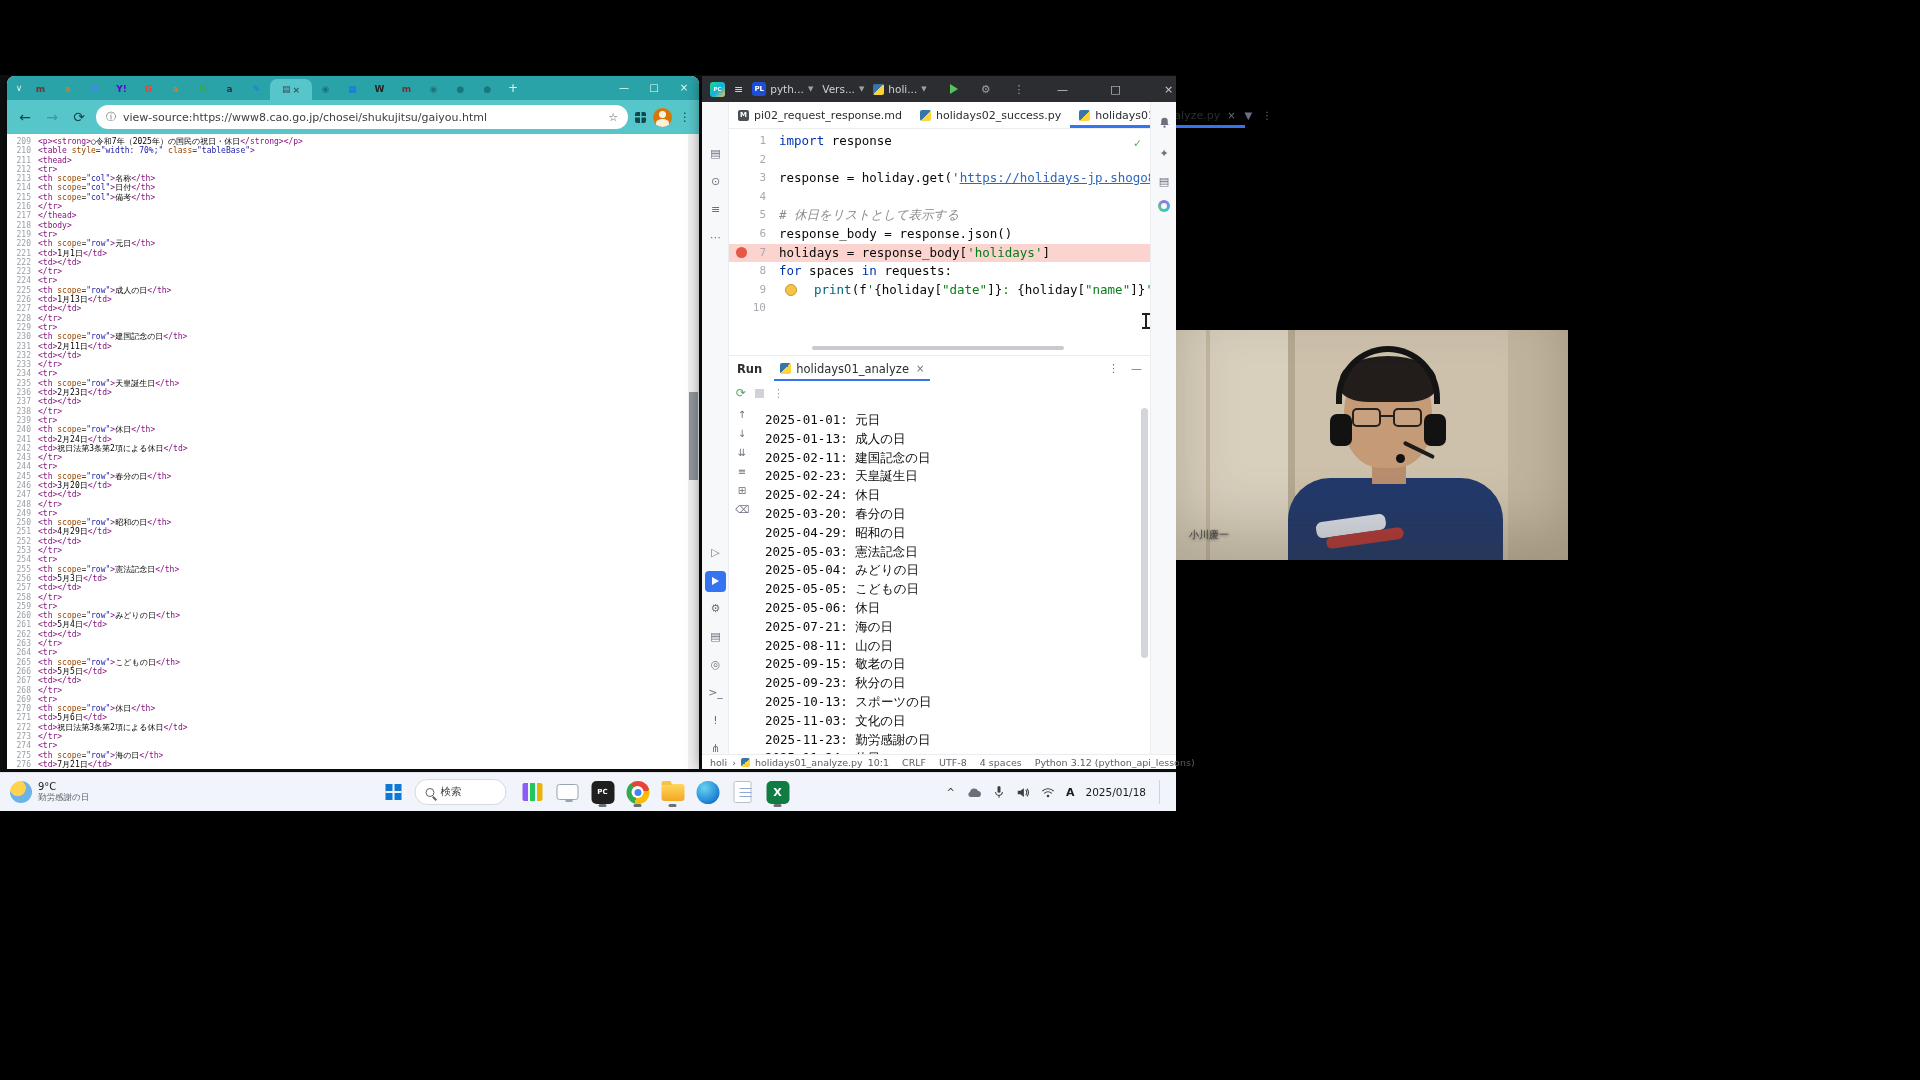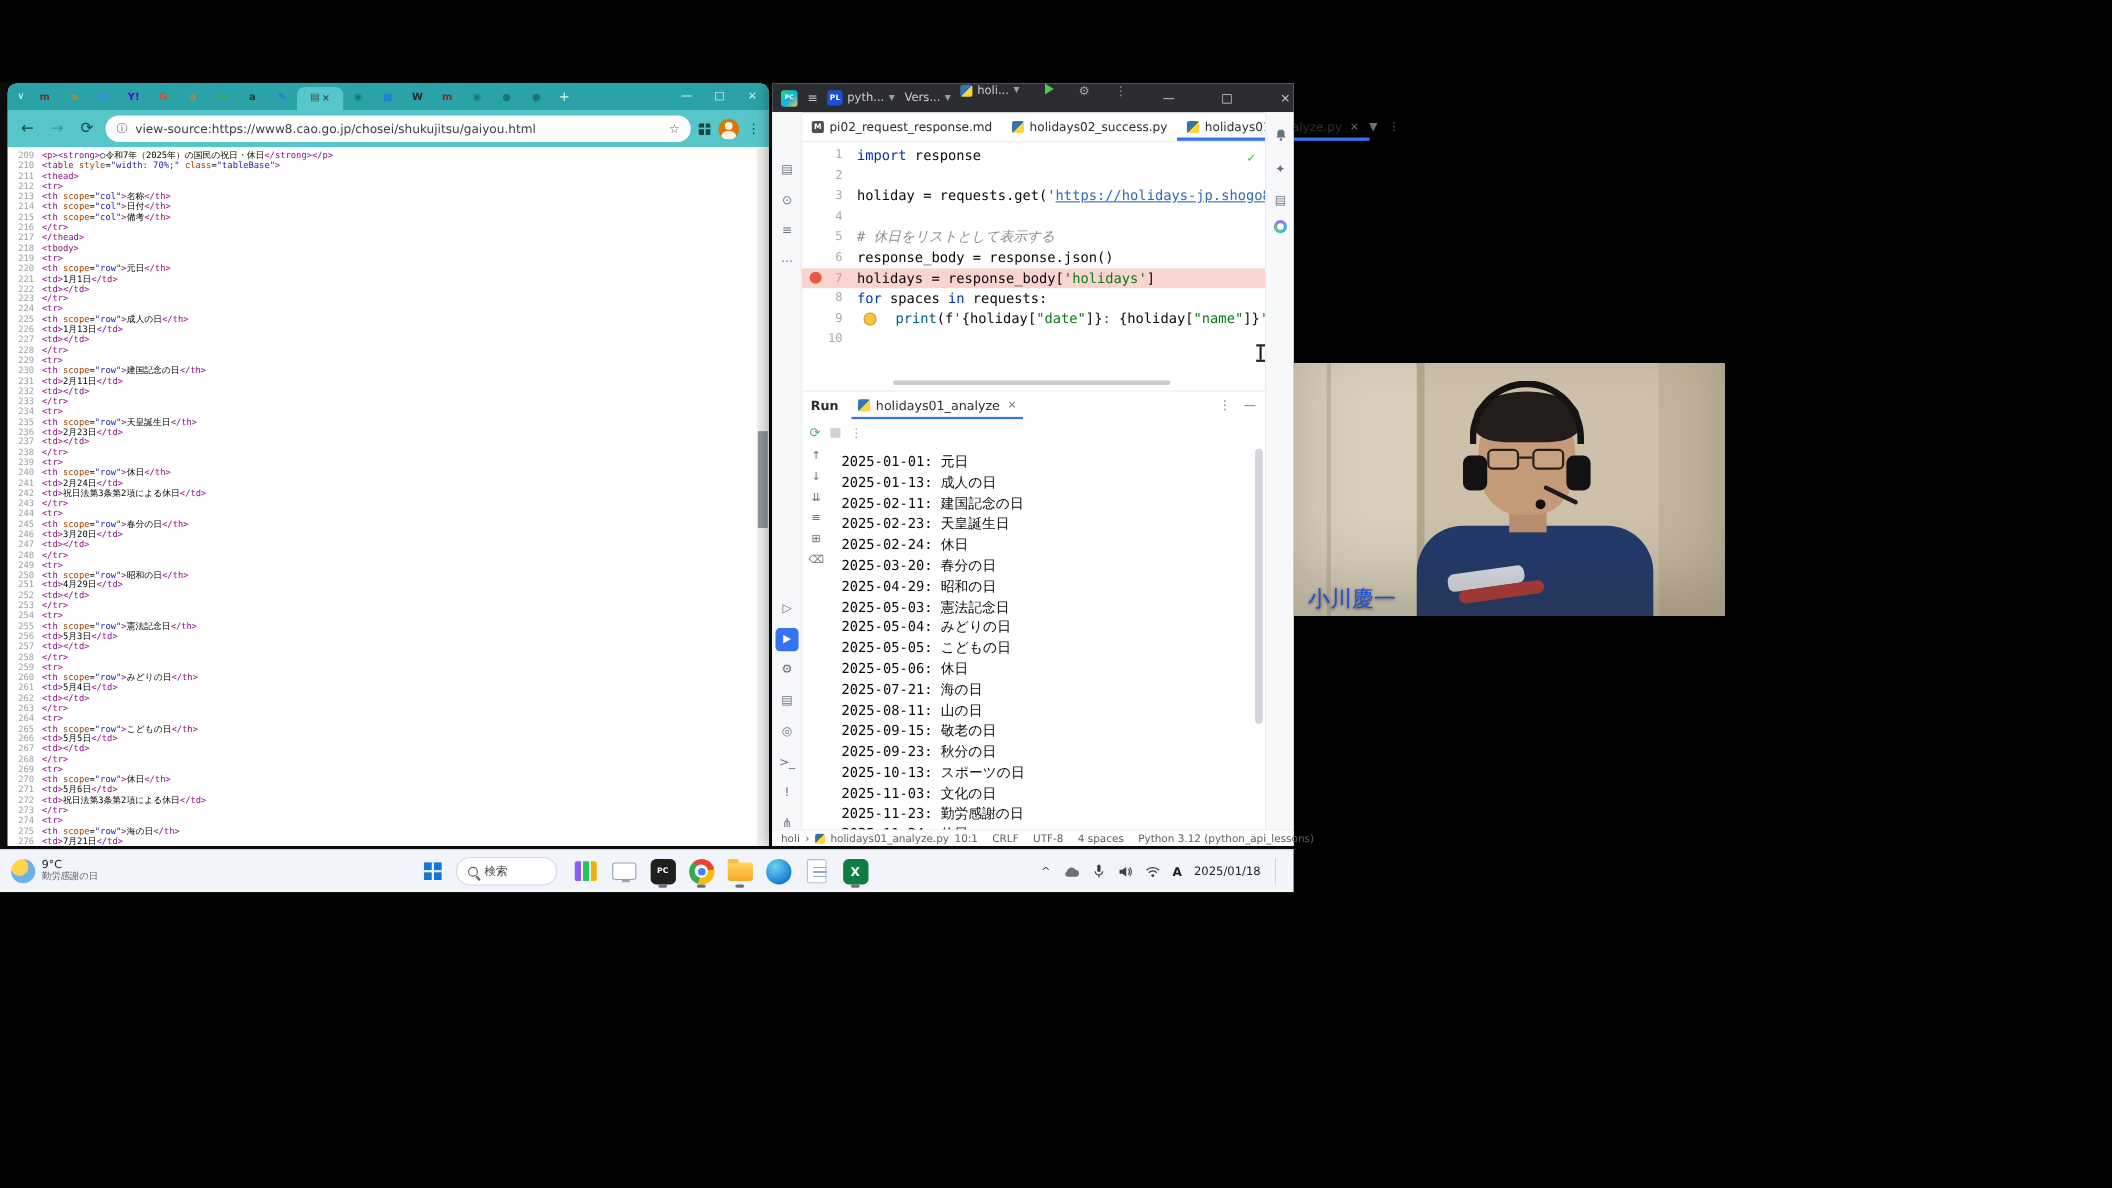--- a/index.html
+++ b/index.html
@@ -45,21 +45,21 @@
   .br-thumb{position:absolute;right:1px;top:258px;width:9px;height:88px;background:#8f959b}
 
   
   .pycharm{position:absolute;left:702px;top:1px;width:474px;height:693px;background:#fff;box-shadow:0 0 14px rgba(0,0,0,.55);display:flex;flex-direction:column}
   .pc-title{height:26px;background:#2b2d30;display:flex;align-items:center;padding-left:8px;gap:9px;color:#ced0d6;font-size:10.5px;flex:none}
   .pc-logo{width:15px;height:15px;border-radius:3px;background:linear-gradient(135deg,#21d789,#0fb2e2 55%,#f2c94c);display:flex;align-items:center;justify-content:center;font-size:5.5px;font-weight:bold;color:#fff;flex:none}
   .burger{font-size:11px;color:#ced0d6}
   .pc-widget{display:flex;align-items:center;gap:4px}
   .pc-badge{width:14px;height:14px;border-radius:3px;background:#1d4ed8;color:#fff;font-size:7px;font-weight:bold;display:flex;align-items:center;justify-content:center}
   .chev{font-size:7px;color:#9da0a8}
-  .pc-right{margin-left:auto;display:flex;align-items:flex-start;gap:23px}
+  .pc-right{margin-left:auto;display:flex;align-items:center;gap:23px}
   .py-ico{width:11px;height:11px;background:linear-gradient(135deg,#3775a9 50%,#ffd43b 50%);border-radius:2px;flex:none}
   .playtri{width:0;height:0;border-left:8px solid #57c45a;border-top:5px solid transparent;border-bottom:5px solid transparent}
   .gear{color:#9da0a8;font-size:11px}
   .kebab{color:#9da0a8;font-size:11px}
   .pc-wc{width:30px;height:26px;display:flex;align-items:center;justify-content:center;color:#ced0d6;font-size:11px}
   .pc-main{flex:1;display:flex;min-height:0}
   .lstrip{width:27px;background:#f7f8fa;border-right:1px solid #ebecf0;position:relative;flex:none}
   .rstrip{width:26px;background:#f7f8fa;border-left:1px solid #ebecf0;position:relative;flex:none}
   .lsico{position:absolute;left:0;width:27px;height:20px;text-align:center;color:#6c707e;font-size:11px;line-height:20px}
   .lsico.active{left:3px;width:21px;height:21px;background:#3574f0;border-radius:4px;line-height:21px}
@@ -158,21 +158,21 @@
   .earcupL{position:absolute;left:154px;top:84px;width:22px;height:32px;background:#121212;border-radius:7px}
   .earcupR{position:absolute;left:248px;top:84px;width:22px;height:32px;background:#121212;border-radius:7px}
   .headband{position:absolute;left:160px;top:16px;width:104px;height:58px;border:6px solid #141414;border-bottom:none;border-radius:60px 60px 0 0}
   .glasses{position:absolute;left:176px;top:78px;width:72px;height:20px}
   .lens{position:absolute;top:0;width:29px;height:19px;border:2px solid #26211d;border-radius:5px;background:rgba(255,255,255,.08)}
   .lensL{left:0}.lensR{left:41px}
   .bridge{position:absolute;left:29px;top:7px;width:12px;height:2px;background:#26211d}
   .micboom{position:absolute;left:226px;top:118px;width:34px;height:3.5px;background:#1c1c1c;transform:rotate(26deg);border-radius:2px}
   .mictip{position:absolute;left:220px;top:124px;width:9px;height:9px;border-radius:50%;background:#101010}
   .cam-shade{position:absolute;inset:0;box-shadow:inset 0 -30px 60px rgba(60,50,30,.25)}
-  .cam-name{position:absolute;left:13px;bottom:2px;color:#1d4ed8;font-size:20px;text-shadow:0 1px 3px rgba(0,0,0,.6)}
+  .cam-name{position:absolute;left:13px;bottom:18px;color:#404040;font-size:10px;text-shadow:0 1px 3px rgba(0,0,0,.6)}
 </style>
 </head>
 <body>
 
 <div class="stage">
 
   <div class="desktop">
 
     <div class="browser">
       <div class="tabstrip">
@@ -323,21 +323,21 @@
             <span class="pc-tabs-right">
               <span>▼</span>
               <span>⋮</span>
             </span>
           </div>
 
           <div class="editor">
             <div>
                 <div class="crow"><span class="gut">1</span><span class="ctoks"><span class="tk-kw">import</span><span class="tk-pl"> response</span></span></div>
                 <div class="crow"><span class="gut">2</span><span class="ctoks"></span></div>
-                <div class="crow"><span class="gut">3</span><span class="ctoks"><span class="tk-pl">holiday = requests.get(</span><span class="tk-str">'</span><span class="tk-url">https://holidays-jp.shogo82148</span></span></div>
+                <div class="crow"><span class="gut">3</span><span class="ctoks"><span class="tk-pl">response = holiday.get(</span><span class="tk-str">'</span><span class="tk-url">https://holidays-jp.shogo82148</span></span></div>
                 <div class="crow"><span class="gut">4</span><span class="ctoks"></span></div>
                 <div class="crow"><span class="gut">5</span><span class="ctoks"><span class="tk-com"># 休日をリストとして表示する</span></span></div>
                 <div class="crow"><span class="gut">6</span><span class="ctoks"><span class="tk-pl">response_body = response.json()</span></span></div>
                 <div class="crow bp"><span class="gut">7<span class="bpdot"></span></span><span class="ctoks"><span class="tk-pl">holidays = response_body[</span><span class="tk-str">'holidays'</span><span class="tk-pl">]</span></span></div>
                 <div class="crow"><span class="gut">8</span><span class="ctoks"><span class="tk-kw">for</span><span class="tk-pl"> spaces </span><span class="tk-kw">in</span><span class="tk-pl"> requests:</span></span></div>
                 <div class="crow"><span class="gut">9</span><span class="ctoks"><span class="bulb"></span><span class="tk-fn">print</span><span class="tk-pl">(f</span><span class="tk-str">'</span><span class="tk-pl">{</span><span class="tk-pl">holiday[</span><span class="tk-str">"date"</span><span class="tk-pl">]</span><span class="tk-pl">}</span><span class="tk-str">: </span><span class="tk-pl">{</span><span class="tk-pl">holiday[</span><span class="tk-str">"name"</span><span class="tk-pl">]</span><span class="tk-pl">}</span><span class="tk-str">'</span></span></div>
                 <div class="crow"><span class="gut">10</span><span class="ctoks"></span></div>
               </div>
             <span class="check">✓</span>
             <div class="hscroll"></div>

